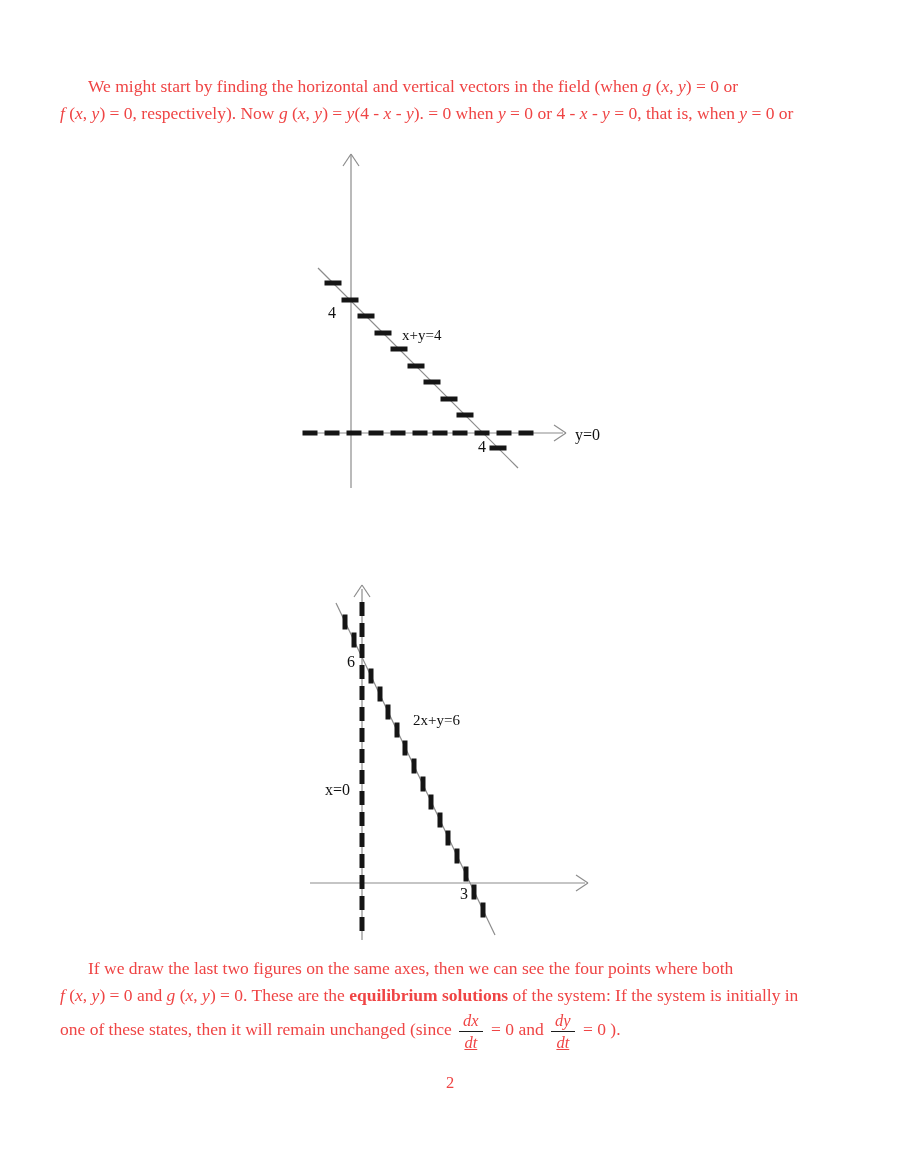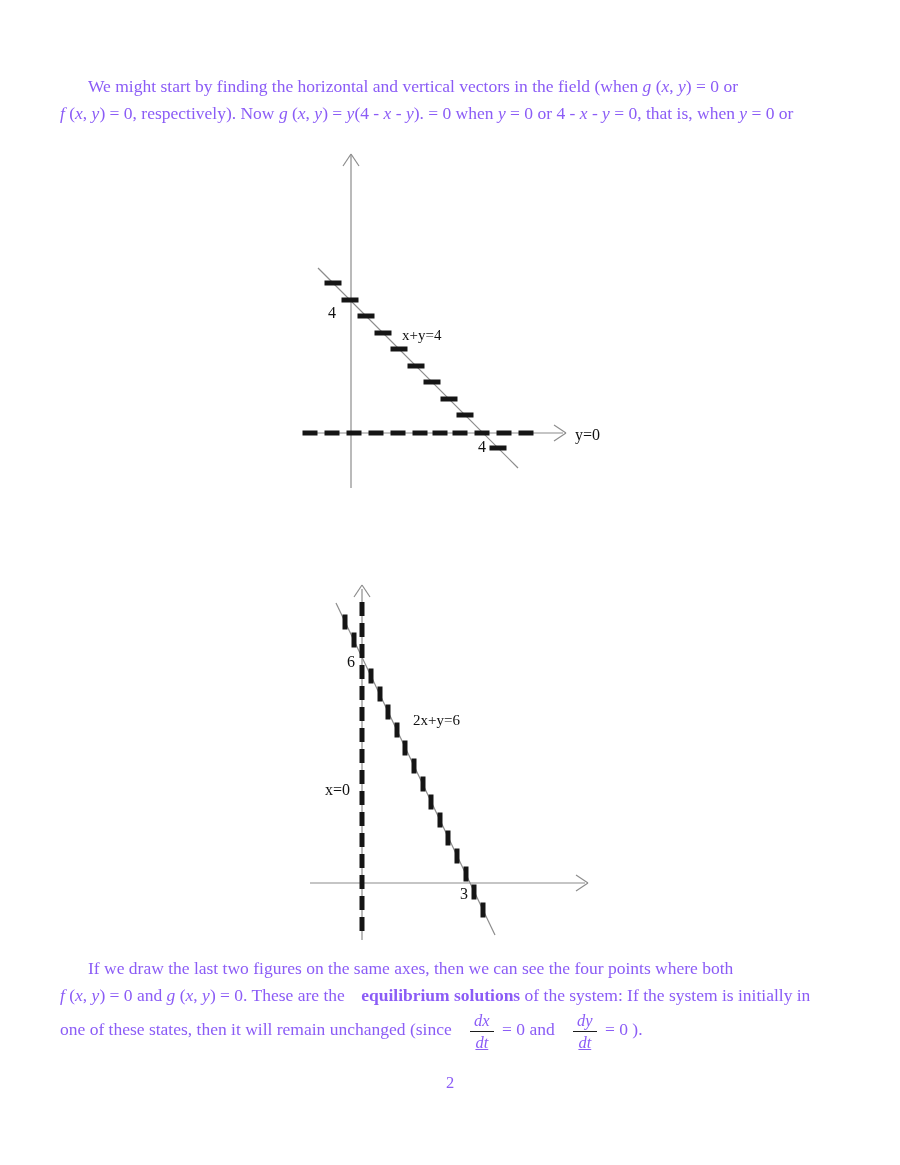--- a/index.html
+++ b/index.html
@@ -1,33 +1,33 @@
 <!DOCTYPE html>
 <html><head>
 <meta charset="utf-8">
 <style>
   html,body{margin:0;padding:0;background:#e8e8e8;}
   .page{
     position:relative;width:900px;height:1165px;margin:0 auto;
     background:#ffffff;overflow:hidden;
     font-family:"Liberation Serif","DejaVu Serif",serif;
-    color:#8b5cf6;
+    color:#ef4444;
   }
   .para{position:absolute;left:60px;width:806px;font-size:17.5px;line-height:26.5px;}
   .para-1{top:73px;}
   .para-2{top:504px;}
   .para-3{top:955px;}
   .line{display:block;white-space:nowrap;}
   .line.indent{text-indent:28px;}
   .line.tall{margin-top:3px;}
   .i{font-style:italic;}
-  .b{font-weight:bold;margin-left:12px;}
+  .b{font-weight:bold;}
   .frac{
     display:inline-block;vertical-align:middle;text-align:center;
-    margin:0 4px 0 14px;font-size:16.5px;line-height:1.05;
+    margin:0 4px 0 3px;font-size:16.5px;line-height:1.05;
   }
   .frac .num{display:block;font-style:italic;padding:1px 4px 2px;border-bottom:1.5px solid #1c1c1c;}
   .frac .den{display:block;font-style:italic;padding-top:2px;text-decoration:underline;}
   .fig{position:absolute;}
   .page-number{
     position:absolute;left:0;top:1073px;width:900px;text-align:center;
     font-size:16.5px;
   }
 </style>
 </head>

